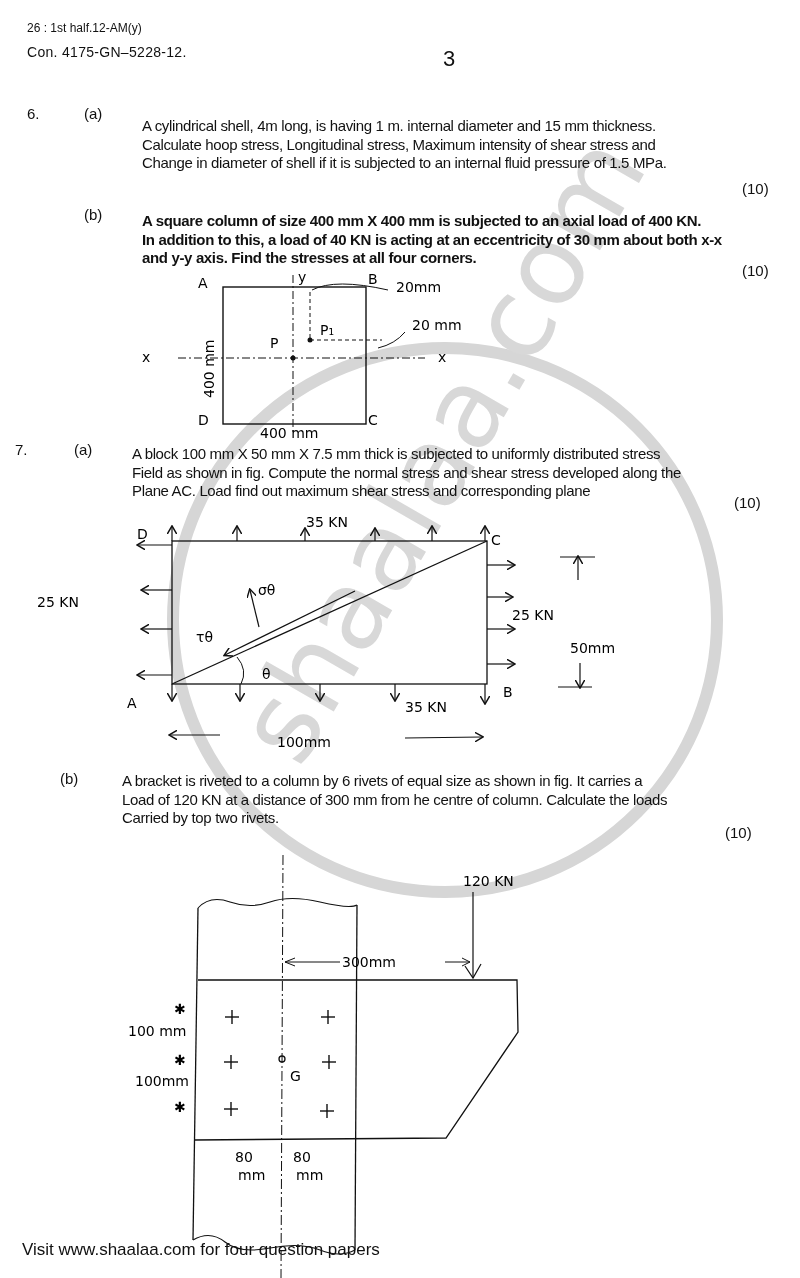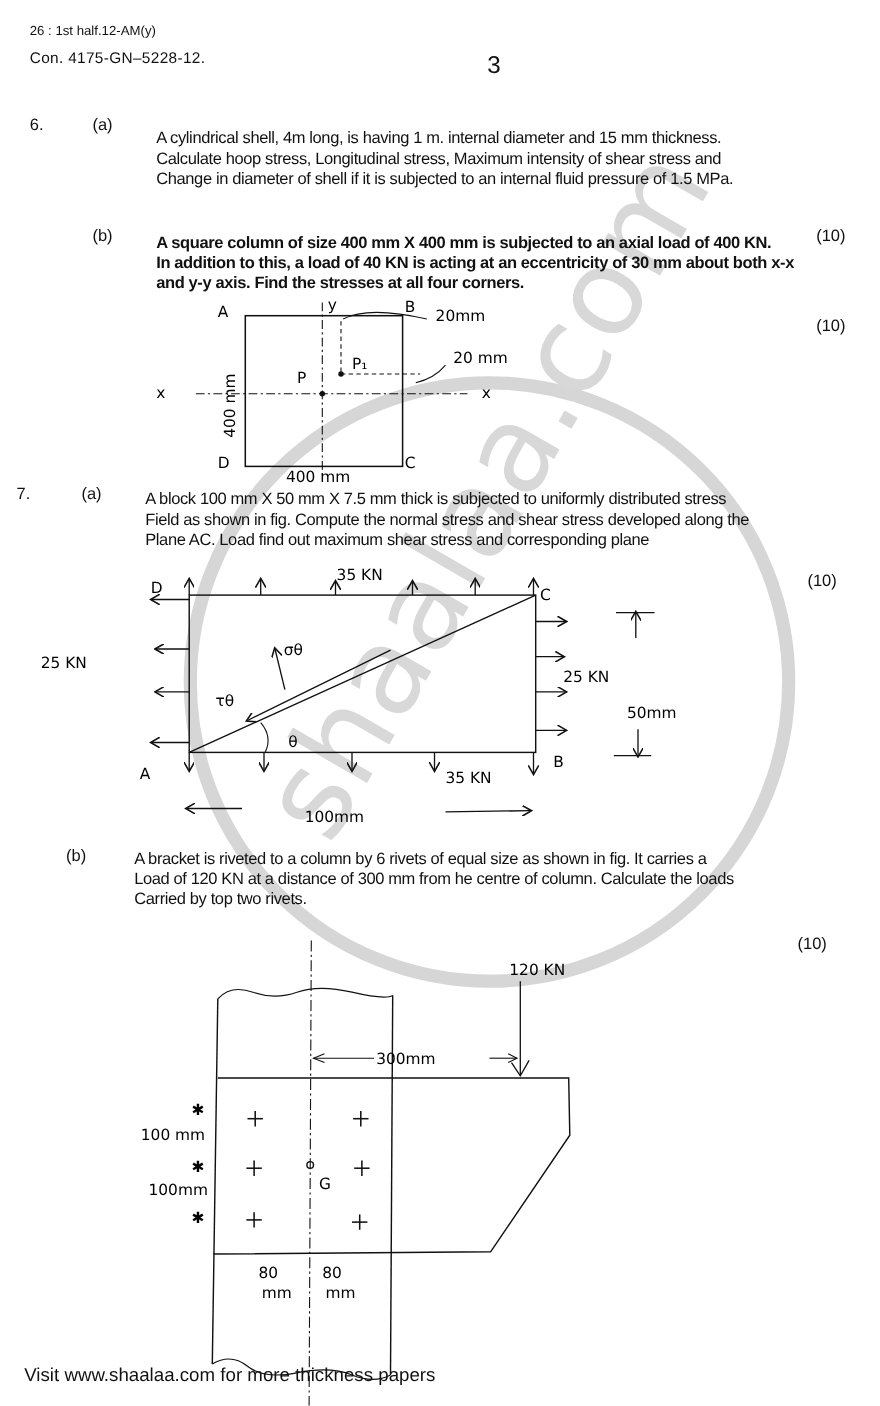--- a/index.html
+++ b/index.html
@@ -4,21 +4,21 @@
 <style>
   html,body{margin:0;padding:0;background:#fff;}
   body{width:800px;height:1278px;position:relative;overflow:hidden;font-family:"Liberation Sans",sans-serif;color:#111;}
   .abs{position:absolute;}
   .hdr-small{left:27px;top:21px;font-size:12px;text-align:right;}
   .hdr-big{left:27px;top:44px;font-size:14px;letter-spacing:0.3px;}
   .pageno{left:443px;top:46px;font-size:22px;}
   .qno{font-size:15px;}
   .qpart{font-size:15px;}
   .qtext{font-size:15px;line-height:18.5px;font-family:"Liberation Sans Narrow","Liberation Sans",sans-serif;letter-spacing:-0.35px;}
-  .marks{font-size:15px;margin-top:26px;}
+  .marks{font-size:15px;}
   .footer{left:22px;top:1240px;font-size:17px;}
   svg text{font-family:"DejaVu Sans",sans-serif;}
   .hand{font-family:"DejaVu Sans",sans-serif;font-size:14px;}
 </style>
 </head>
 <body>
 
 <svg class="abs" style="left:0;top:0;" width="800" height="1278">
   <circle cx="445" cy="620" r="272" fill="none" stroke="#d6d6d6" stroke-width="12"></circle>
   <text x="0" y="0" transform="translate(300,770) rotate(-60)" font-size="110" fill="#d8d8d8" font-family="DejaVu Sans, sans-serif">shaalaa.com</text>
@@ -189,13 +189,13 @@
   <text class="hand" x="232" y="117" font-size="13">300mm</text>
   <text class="hand" x="18" y="186" font-size="13">100 mm</text>
   <text class="hand" x="25" y="236" font-size="13">100mm</text>
   <text class="hand" x="180" y="231" font-size="14">G</text>
   <text class="hand" x="125" y="312" font-size="15">80</text>
   <text class="hand" x="183" y="312" font-size="15">80</text>
   <text class="hand" x="128" y="330" font-size="12">mm</text>
   <text class="hand" x="186" y="330" font-size="12">mm</text>
 </svg>
 
-<div class="abs footer">Visit www.shaalaa.com for more thickness papers</div>
+<div class="abs footer">Visit www.shaalaa.com for four question papers</div>
 
 </body></html>

